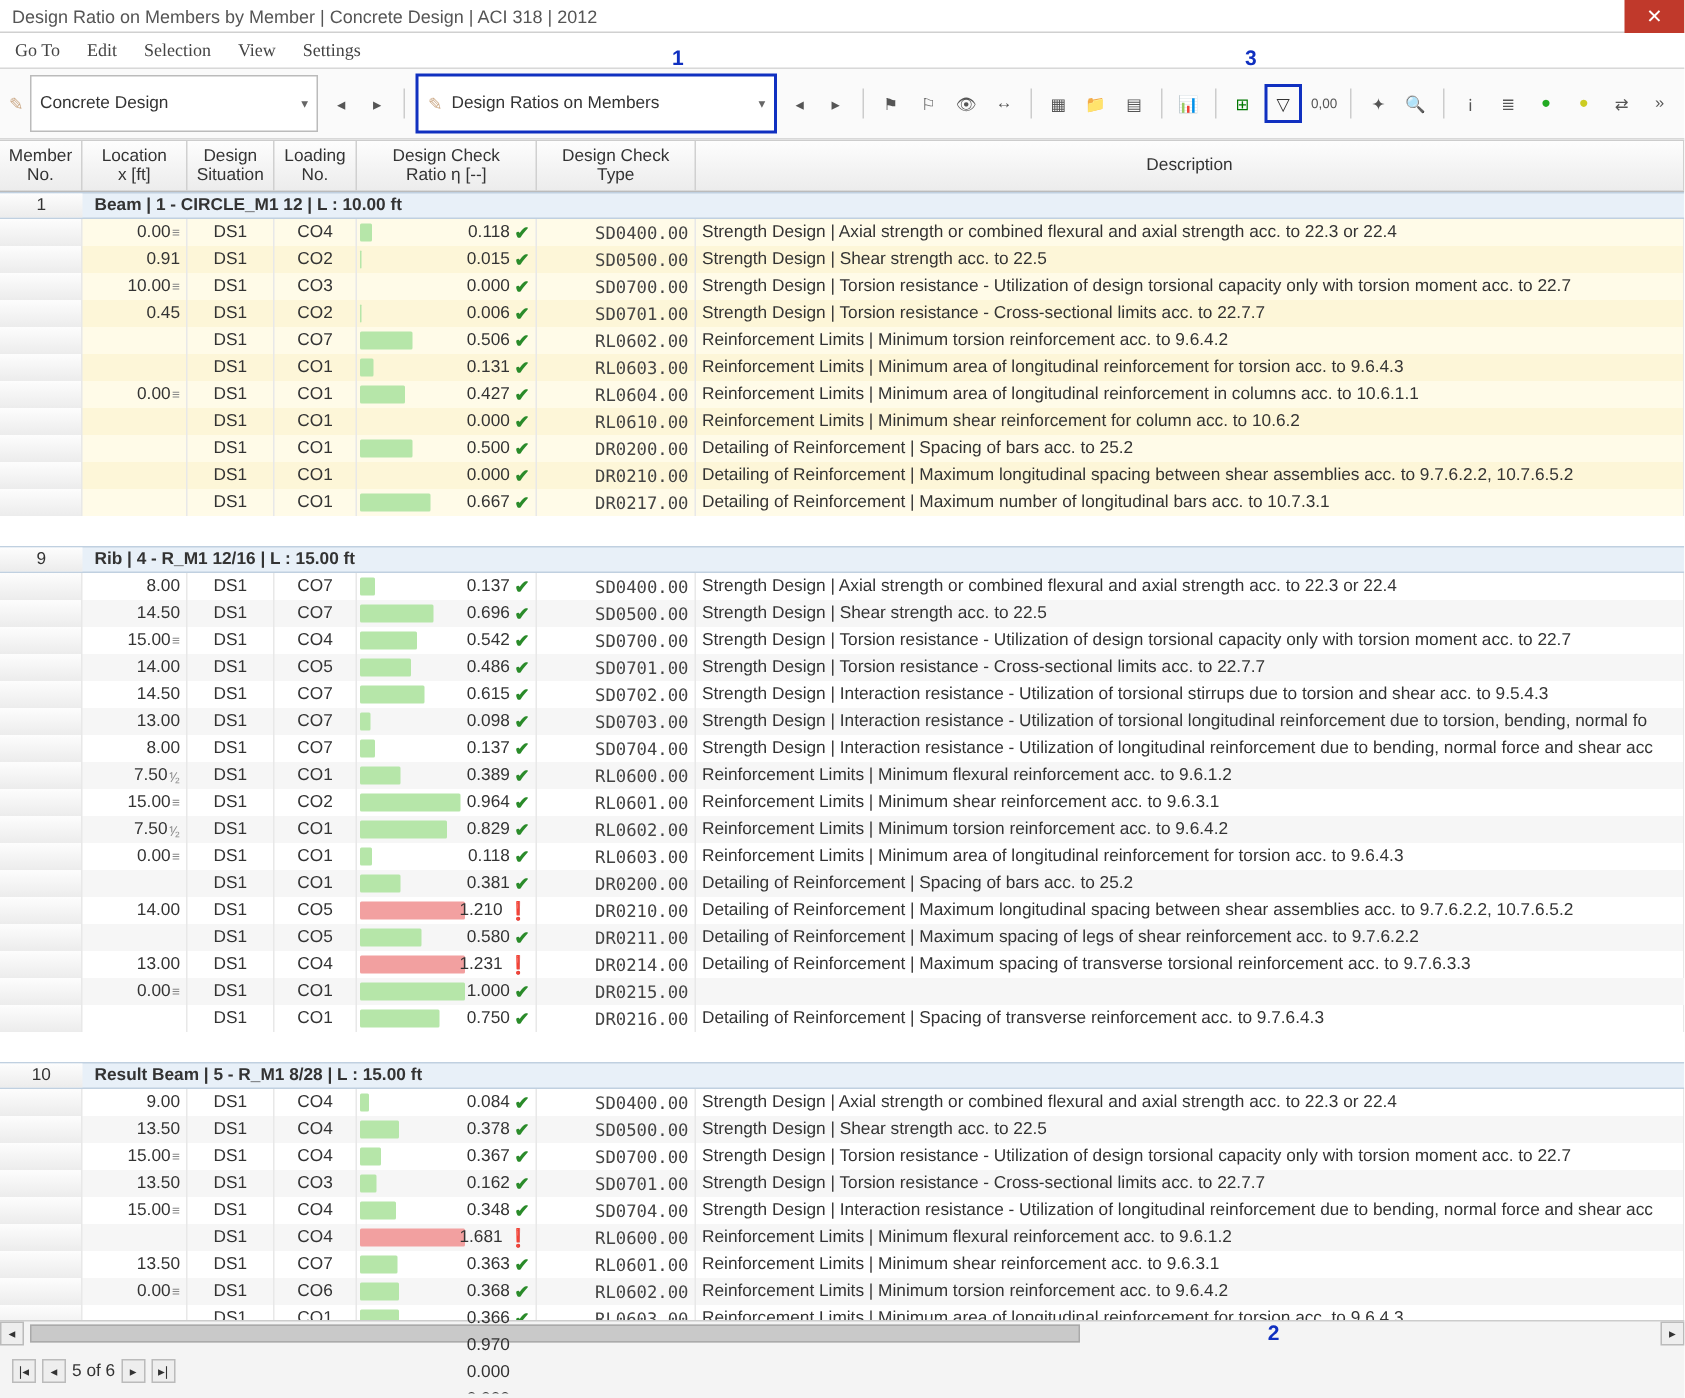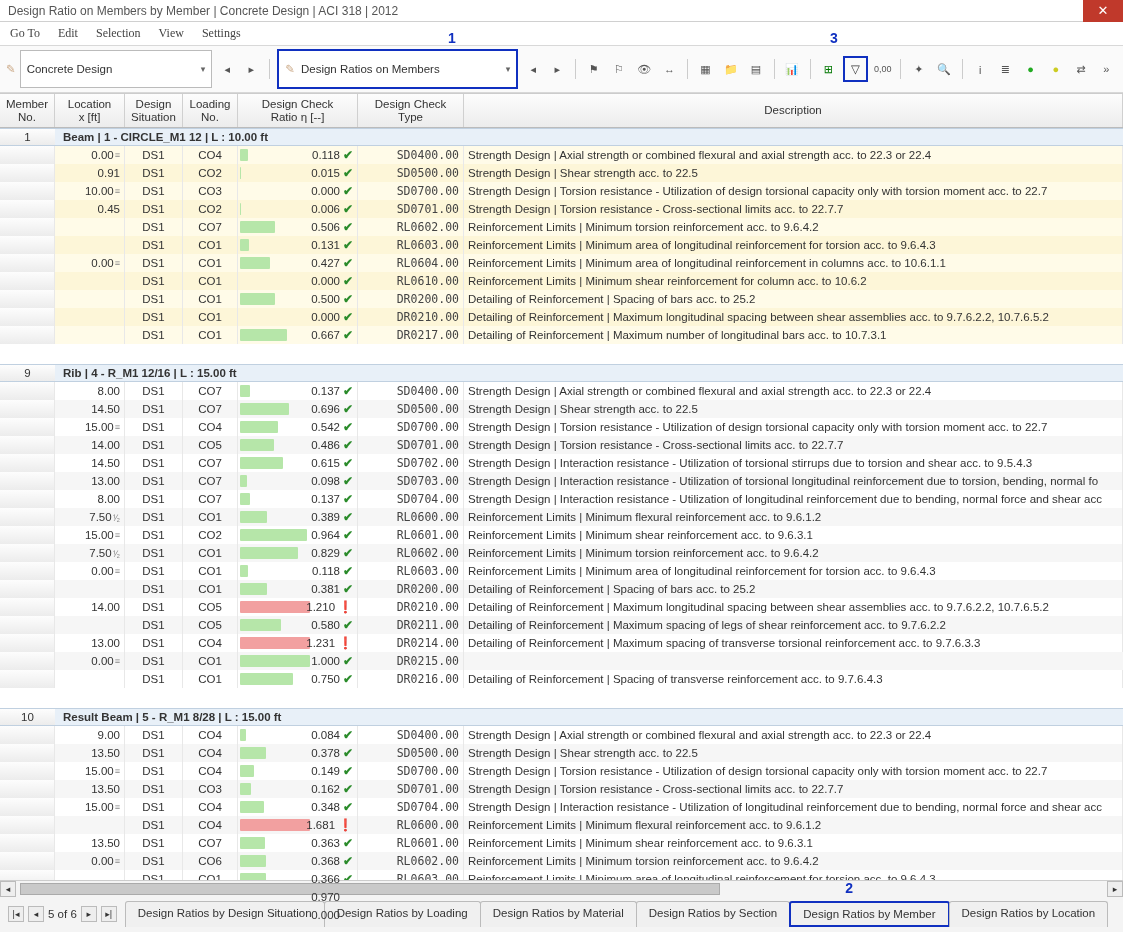--- a/index.html
+++ b/index.html
@@ -624,21 +624,21 @@
       <div class="cell c-type-cell">SD0500.00</div>
       <div class="cell c-desc-cell">Strength Design | Shear strength acc. to 22.5</div>
         </div>
         <div class="row">
       <div class="cell c-no-cell"></div>
       <div class="cell c-loc-cell">15.00<span class="sub-sym">≡</span></div>
       <div class="cell c-sit-cell">DS1</div>
       <div class="cell c-load-cell">CO4</div>
       <div class="cell c-ratio-cell">
         <span class="bar green" style="width:13.65px"></span>
-        <span class="ratio-val">0.149</span>
+        <span class="ratio-val">0.367</span>
             <span class="tick">✔</span>
       </div>
       <div class="cell c-type-cell">SD0700.00</div>
       <div class="cell c-desc-cell">Strength Design | Torsion resistance - Utilization of design torsional capacity only with torsion moment acc. to 22.7</div>
         </div>
         <div class="row">
       <div class="cell c-no-cell"></div>
       <div class="cell c-loc-cell">13.50</div>
       <div class="cell c-sit-cell">DS1</div>
       <div class="cell c-load-cell">CO3</div>
@@ -767,22 +767,14 @@
   </div>
   <div class="tabstrip">
     <span class="callout" style="right:270px; bottom:36px;">2</span>
     <div class="pager">
       <span class="pbtn">|◂</span>
       <span class="pbtn">◂</span>
       <span>5 of 6</span>
       <span class="pbtn">▸</span>
       <span class="pbtn">▸|</span>
     </div>
-    <div class="tabs" id="tabs">
-        <div class="tab">Design Ratios by Design Situation</div>
-        <div class="tab">Design Ratios by Loading</div>
-        <div class="tab">Design Ratios by Material</div>
-        <div class="tab">Design Ratios by Section</div>
-        <div class="tab active">Design Ratios by Member</div>
-        <div class="tab">Design Ratios by Location</div>
-      </div>
   </div>
 </div>
 
 </body></html>

